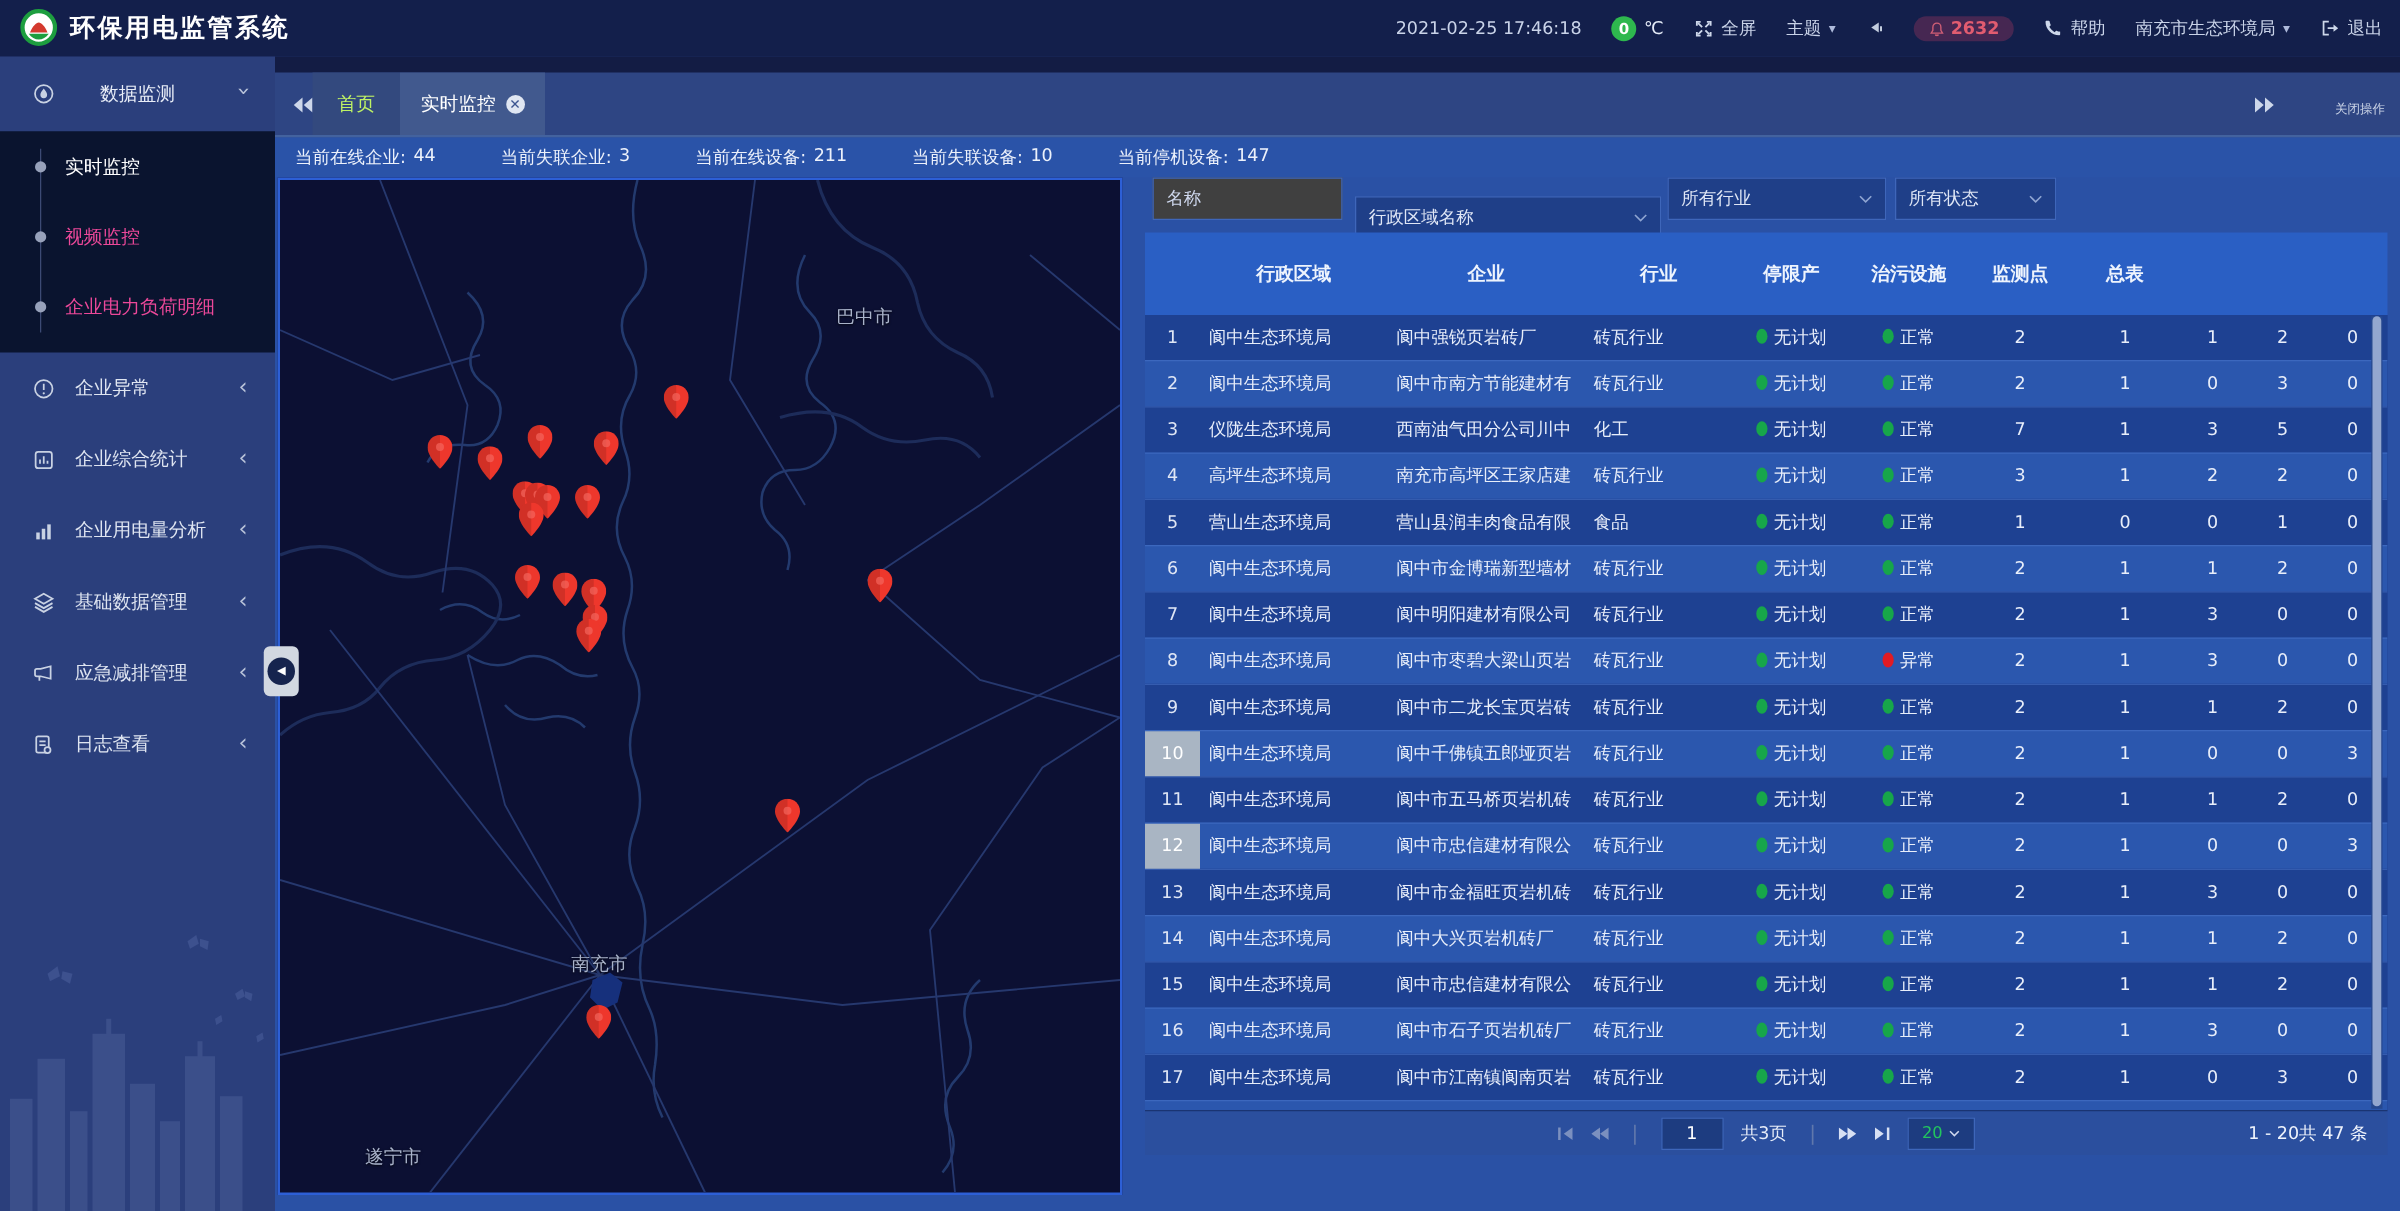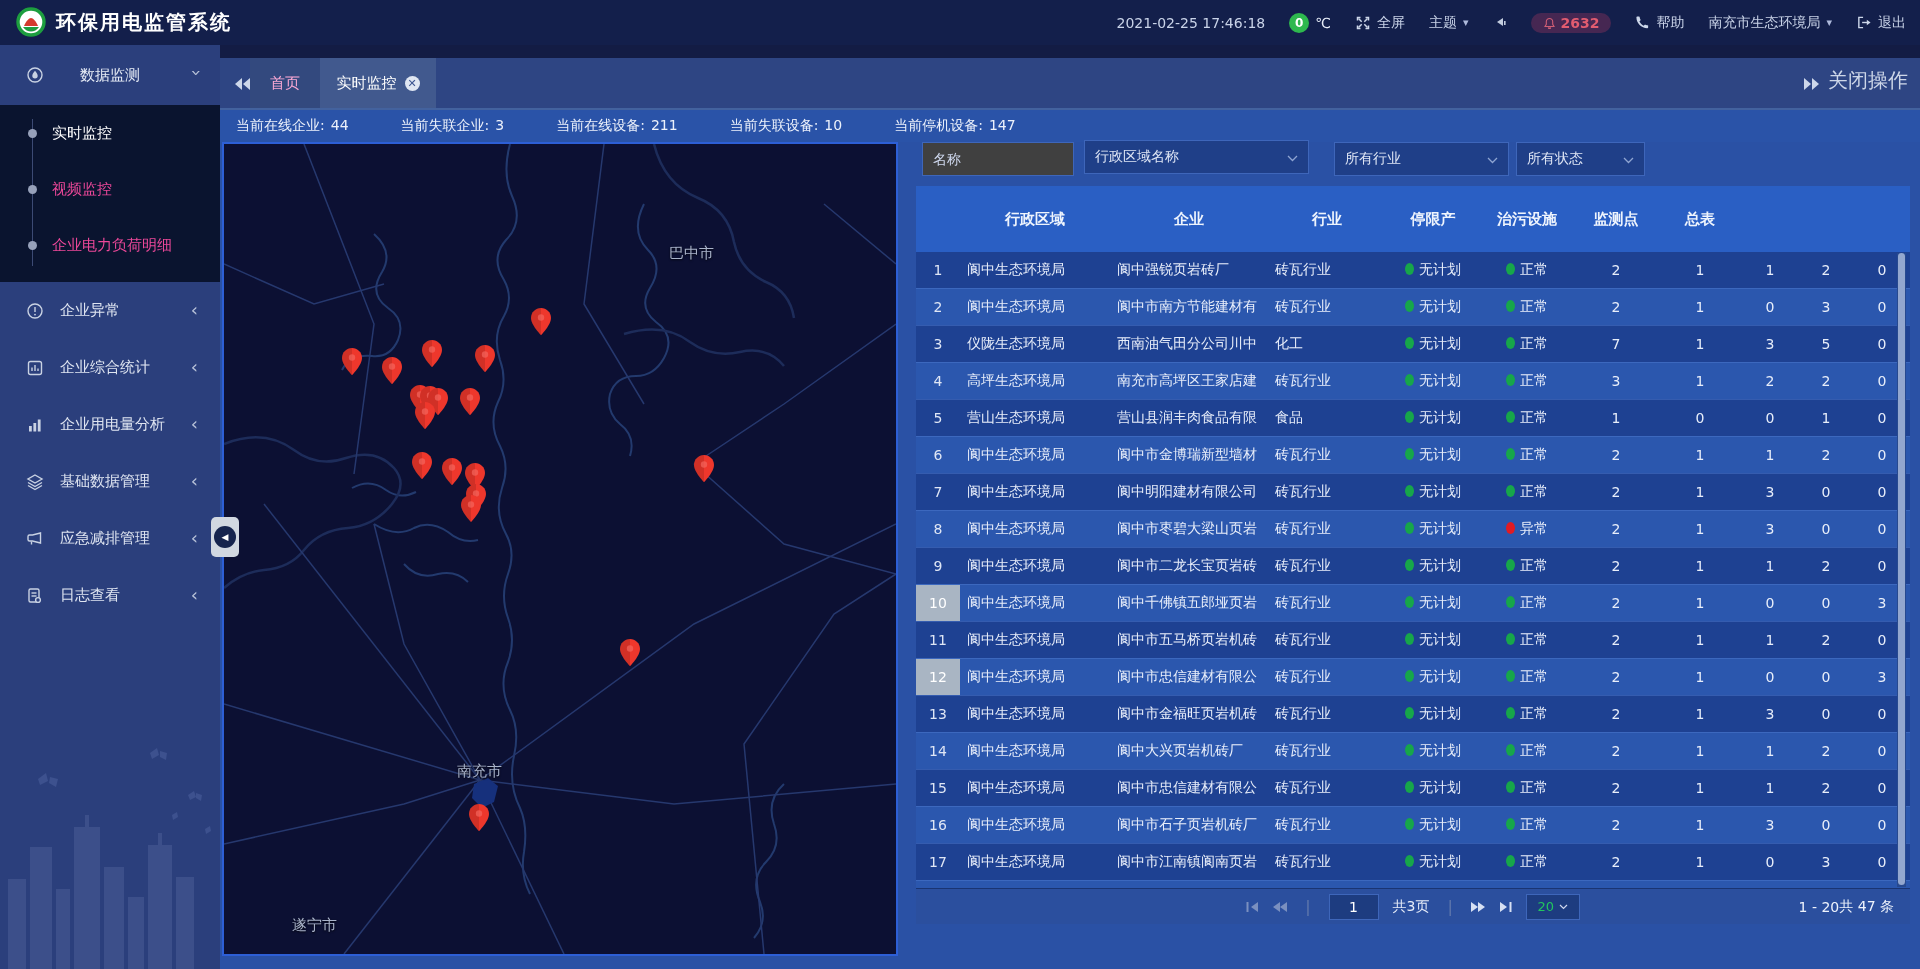--- a/index.html
+++ b/index.html
@@ -35,25 +35,25 @@
 
   .collapse-btn{position:absolute;left:211px;top:517px;width:28px;height:40px;background:#d2d8e1;border-radius:5px;z-index:25;display:flex;align-items:center;justify-content:center;cursor:pointer;}
   .collapse-btn .cb-circle{width:22px;height:22px;border-radius:50%;background:#16244e;color:#fff;font-size:9px;display:flex;align-items:center;justify-content:center;}
 
   
   .main-bg{position:absolute;left:220px;top:45px;width:1700px;height:924px;background:#2a51a5;}
 
   .tabbar{position:absolute;left:220px;top:45px;width:1700px;height:65px;background:#2e4583;border-top:13px solid #131c44;border-bottom:2px solid #43629e;box-sizing:border-box;}
   .tab-scroll-left{position:absolute;left:14px;bottom:13px;color:#cdd7ea;cursor:pointer;}
   .tab{position:absolute;bottom:0;height:100%;max-height:50px;display:flex;align-items:center;justify-content:center;gap:8px;font-size:15px;cursor:pointer;}
-  .tab-home{left:30px;width:70px;background:#33497e;color:#f9a8d4;}
+  .tab-home{left:30px;width:70px;background:#33497e;color:#bef264;}
   .tab-active{left:100px;width:116px;background:#41598e;color:#ffffff;}
   .tab-close{width:15px;height:15px;border-radius:50%;background:#dfe6f2;color:#3c5590;font-size:11px;font-weight:bold;display:flex;align-items:center;justify-content:center;line-height:1;cursor:pointer;}
   .tab-scroll-right{position:absolute;right:100px;bottom:13px;color:#cdd7ea;cursor:pointer;}
-  .close-ops{position:absolute;right:12px;bottom:14px;color:#cdd6e8;font-size:20px;cursor:pointer;}
+  .close-ops{position:absolute;right:12px;bottom:14px;color:#cdd6e8;font-size:10px;cursor:pointer;}
 
   .statsbar{position:absolute;left:220px;top:110px;width:1898px;height:32px;background:#2a53a8;display:flex;align-items:center;padding-left:16px;gap:52px;box-sizing:border-box;font-size:14px;color:#ecf1fb;}
   .stat-item{display:flex;gap:6px;white-space:nowrap;}
 
   
   .map{position:absolute;left:222px;top:142px;width:676px;height:814px;background:#0c1033;border:2px solid #2d5fd6;box-sizing:border-box;overflow:hidden;}
   .map svg.basemap{position:absolute;left:0;top:0;}
   .city-label{position:absolute;color:#a9b3ca;font-size:15px;text-shadow:0 1px 2px rgba(0,0,0,.8);white-space:nowrap;}
   .pin{position:absolute;width:20px;height:27px;}
 
@@ -460,21 +460,21 @@
           </svg></div>
         <div class="pin" style="left: 245px; top: 660px;"><svg width="20" height="27" viewBox="0 0 20 27">
             <path d="M10 0C4.5 0 0 4.4 0 9.9 0 17 10 27 10 27s10-10 10-17.1C20 4.4 15.5 0 10 0z" fill="#ee372c"></path>
             <path d="M10 0C4.5 0 0 4.4 0 9.9 0 17 10 27 10 27V0z" fill="#000" opacity="0.12"></path>
             <circle cx="10" cy="9.5" r="3.2" fill="#f4655c" opacity="0.7"></circle>
           </svg></div>
       </div>
   </div>
 
   <input class="finput" style="position: absolute; left: 922px; top: 142px; width: 152px;" style2="" placeholder="名称">
-  <div class="fbox" style="left:1084px;top:140px;width:225px;">
+  <div class="fbox" style="left:1084px;top:157px;width:245px;">
     <span>行政区域名称</span>
     <span class="chev">
       <svg width="11" height="7" viewBox="0 0 11 7" fill="none" stroke="currentColor" stroke-width="1.3">
           <path d="M1 1l4.5 4.5L10 1"></path>
         </svg>
     </span>
   </div>
   <div class="fbox" style="left:1334px;top:142px;width:175px;">
     <span>所有行业</span>
     <span class="chev">

